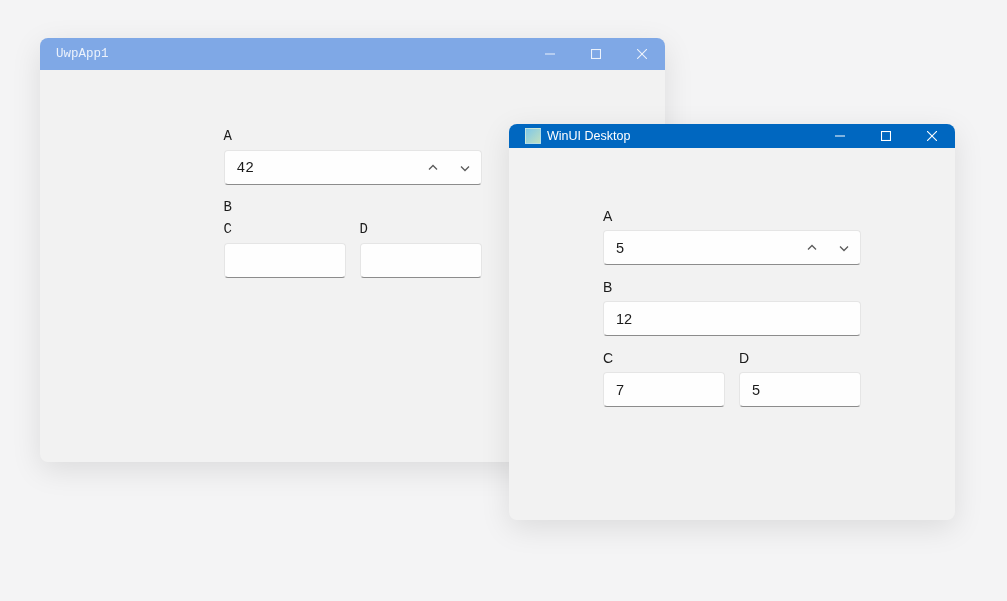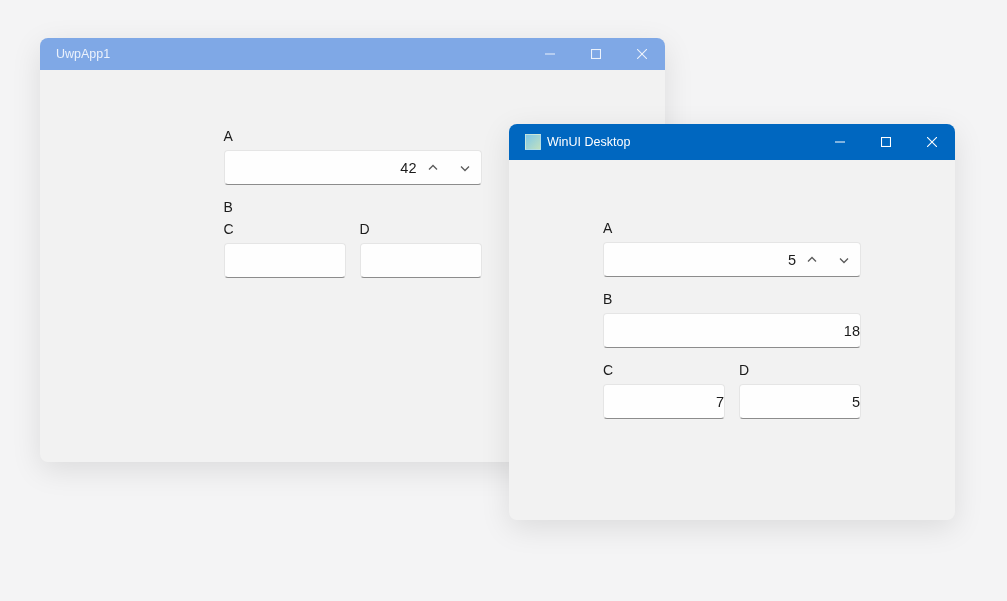--- a/index.html
+++ b/index.html
@@ -20,41 +20,42 @@
       background: #f2f2f2;
       border-radius: 8px;
       box-shadow: 0 8px 30px rgba(0,0,0,0.1);
       overflow: hidden;
     }
     .window-back {
       left: 40px;
       top: 38px;
       width: 625px;
       height: 424px;
+      font-family: Liberation Mono, monospace;
     }
     .window-front {
       left: 509px;
       top: 124px;
       width: 446px;
       height: 396px;
     }
     .titlebar {
       height: 32px;
       display: flex;
       align-items: center;
       padding-left: 16px;
       color: white;
     }
     .titlebar-back {
       background: #7fa8e6;
       color: rgba(255,255,255,0.85);
     }
     .titlebar-front {
       background: #0067c0;
-      height: 36px;
+      height: 24px;
     }
     .title-text {
       font-size: 12.5px;
       flex: 1;
     }
     .title-icon {
       width: 16px;
       height: 16px;
       margin-right: 6px;
       background: linear-gradient(135deg, #7fc7e8, #c0e0c0);
@@ -113,21 +114,20 @@
       padding-left: 12px;
       font-size: 14.5px;
       color: #1b1b1b;
       margin-bottom: 14px;
     }
     .field.numbox {
       padding-right: 0;
     }
     .field .value {
       flex: 1;
-      text-align: right;
     }
     .spin {
       display: flex;
       height: 100%;
     }
     .spin-btn {
       width: 32px;
       display: flex;
       align-items: center;
       justify-content: center;
@@ -251,21 +251,21 @@
           <div class="spin-btn">
             <svg width="12" height="12" viewBox="0 0 12 12">
                 <polyline points="2,4.5 6,8.5 10,4.5"></polyline>
               </svg>
           </div>
         </div>
       </div>
 
       <div class="label">B</div>
       <div class="field">
-        <span class="value">18</span>
+        <span class="value">12</span>
       </div>
 
       <div class="row">
         <div class="col-half">
           <div class="label">C</div>
           <div class="field">
             <span class="value">7</span>
           </div>
         </div>
         <div class="col-half">

